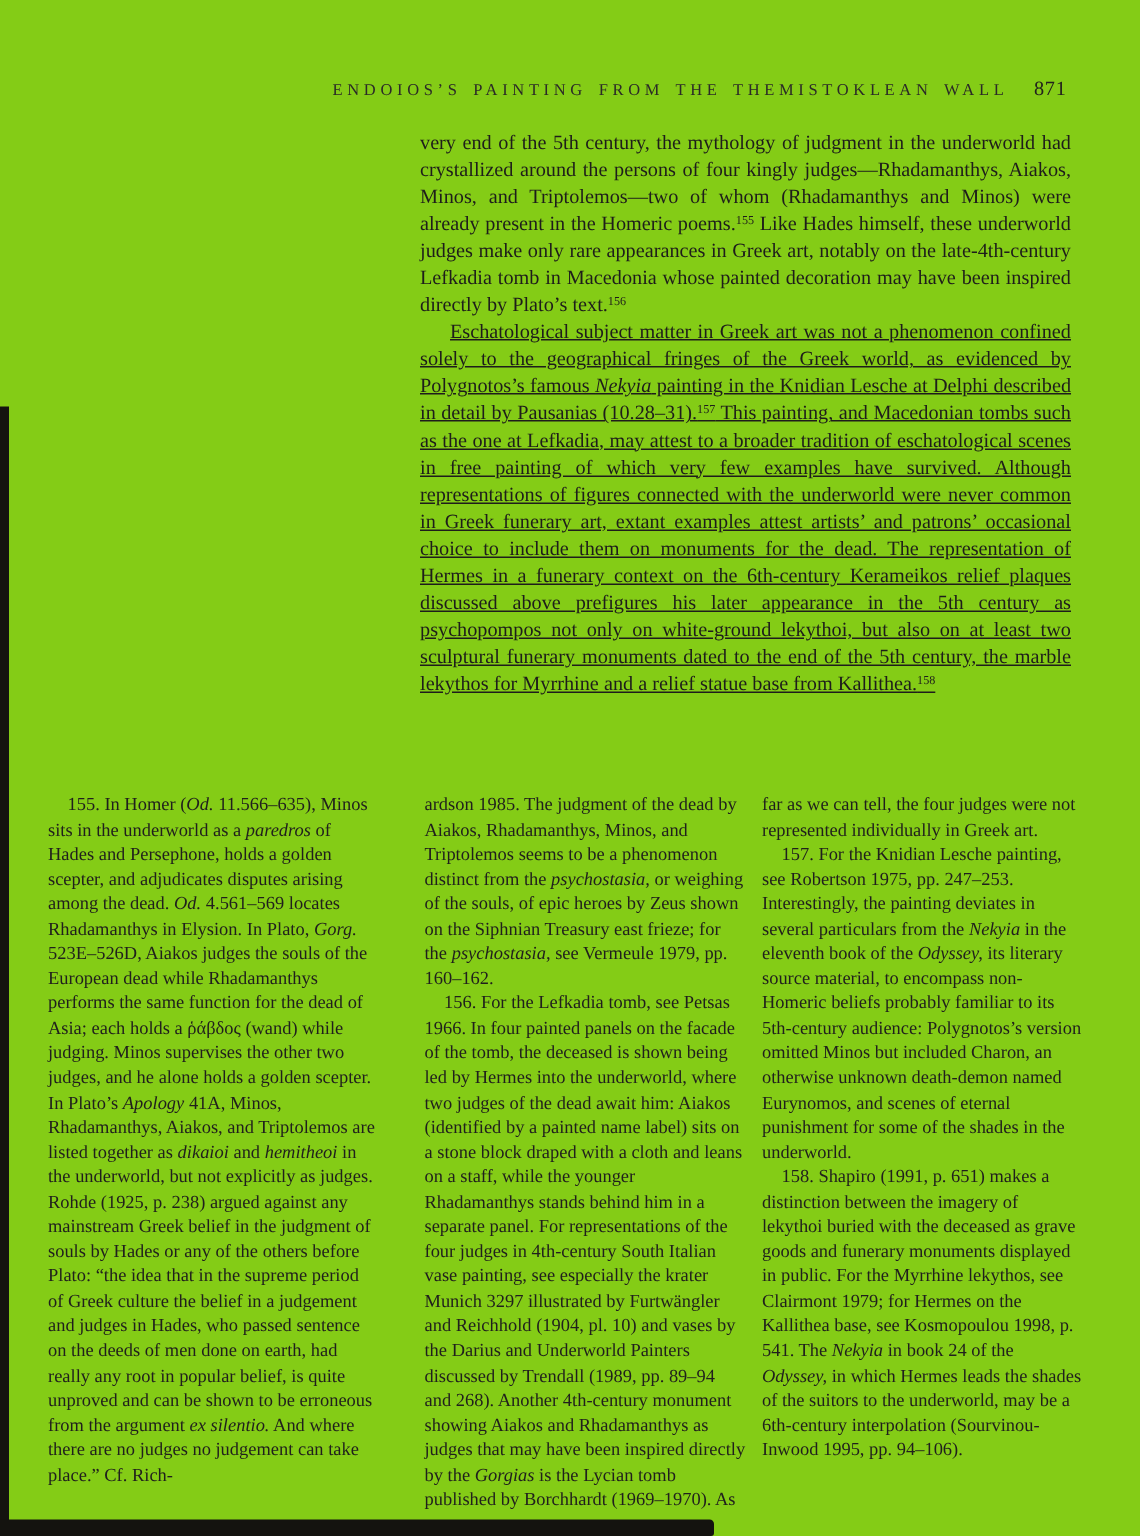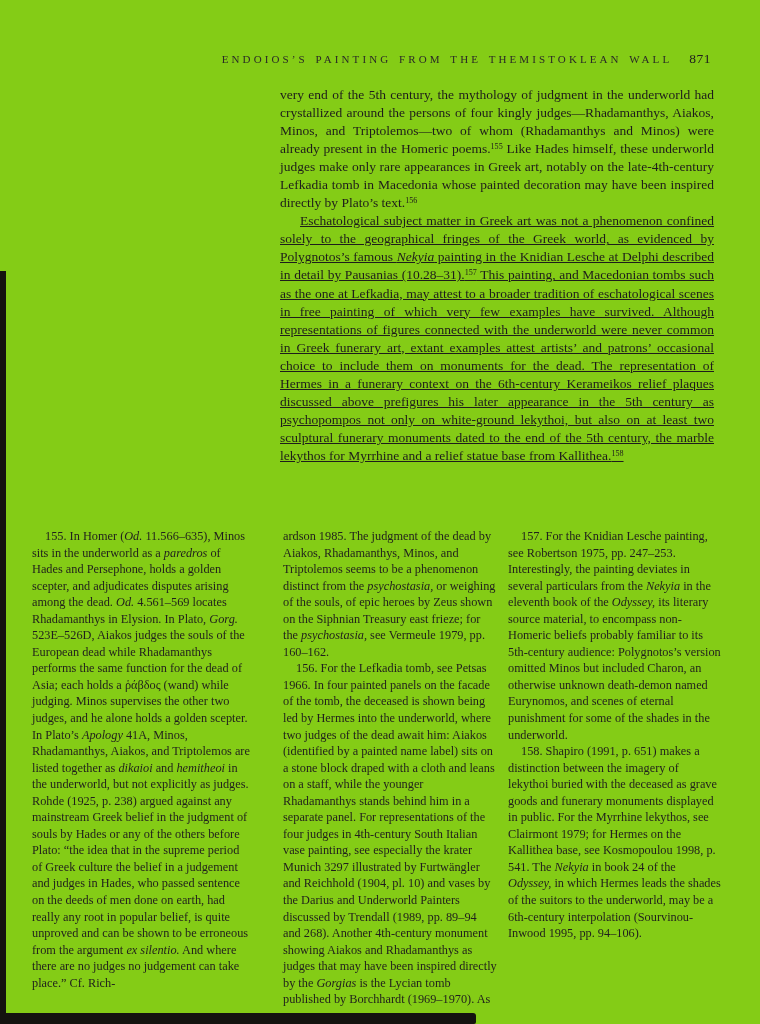--- a/index.html
+++ b/index.html
@@ -43,20 +43,21 @@
 
   <section class="footnotes">
     <div class="fn-col fn-col-1">
         <p class="indent">155. In Homer (<i>Od.</i> 11.566–635), Minos sits in the underworld as a <i>paredros</i> of Hades and Persephone, holds a golden scepter, and adjudicates disputes arising among the dead. <i>Od.</i> 4.561–569 locates Rhadamanthys in Elysion. In Plato, <i>Gorg.</i> 523E–526D, Aiakos judges the souls of the European dead while Rhadamanthys performs the same function for the dead of Asia; each holds a ῥάβδος (wand) while judging. Minos supervises the other two judges, and he alone holds a golden scepter. In Plato’s <i>Apology</i> 41A, Minos, Rhadamanthys, Aiakos, and Triptolemos are listed together as <i>dikaioi</i> and <i>hemitheoi</i> in the underworld, but not explicitly as judges. Rohde (1925, p. 238) argued against any mainstream Greek belief in the judgment of souls by Hades or any of the others before Plato: “the idea that in the supreme period of Greek culture the belief in a judgement and judges in Hades, who passed sentence on the deeds of men done on earth, had really any root in popular belief, is quite unproved and can be shown to be erroneous from the argument <i>ex silentio.</i> And where there are no judges no judgement can take place.” Cf. Rich-</p>
       </div>
     <div class="fn-col fn-col-2">
         <p>ardson 1985. The judgment of the dead by Aiakos, Rhadamanthys, Minos, and Triptolemos seems to be a phenomenon distinct from the <i>psychostasia,</i> or weighing of the souls, of epic heroes by Zeus shown on the Siphnian Treasury east frieze; for the <i>psychostasia,</i> see Vermeule 1979, pp. 160–162.</p>
         <p class="indent">156. For the Lefkadia tomb, see Petsas 1966. In four painted panels on the facade of the tomb, the deceased is shown being led by Hermes into the underworld, where two judges of the dead await him: Aiakos (identified by a painted name label) sits on a stone block draped with a cloth and leans on a staff, while the younger Rhadamanthys stands behind him in a separate panel. For representations of the four judges in 4th-century South Italian vase painting, see especially the krater Munich 3297 illustrated by Furtwängler and Reichhold (1904, pl. 10) and vases by the Darius and Underworld Painters discussed by Trendall (1989, pp. 89–94 and 268). Another 4th-century monument showing Aiakos and Rhadamanthys as judges that may have been inspired directly by the <i>Gorgias</i> is the Lycian tomb published by Borchhardt (1969–1970). As</p>
       </div>
     <div class="fn-col fn-col-3">
+        <p>far as we can tell, the four judges were not represented individually in Greek art.</p>
         <p class="indent">157. For the Knidian Lesche painting, see Robertson 1975, pp. 247–253. Interestingly, the painting deviates in several particulars from the <i>Nekyia</i> in the eleventh book of the <i>Odyssey,</i> its literary source material, to encompass non-Homeric beliefs probably familiar to its 5th-century audience: Polygnotos’s version omitted Minos but included Charon, an otherwise unknown death-demon named Eurynomos, and scenes of eternal punishment for some of the shades in the underworld.</p>
         <p class="indent">158. Shapiro (1991, p. 651) makes a distinction between the imagery of lekythoi buried with the deceased as grave goods and funerary monuments displayed in public. For the Myrrhine lekythos, see Clairmont 1979; for Hermes on the Kallithea base, see Kosmopoulou 1998, p. 541. The <i>Nekyia</i> in book 24 of the <i>Odyssey,</i> in which Hermes leads the shades of the suitors to the underworld, may be a 6th-century interpolation (Sourvinou-Inwood 1995, pp. 94–106).</p>
       </div>
   </section>
 
   <div class="scan-left"></div>
   <div class="scan-bottom"></div>
 
 </div>
 

